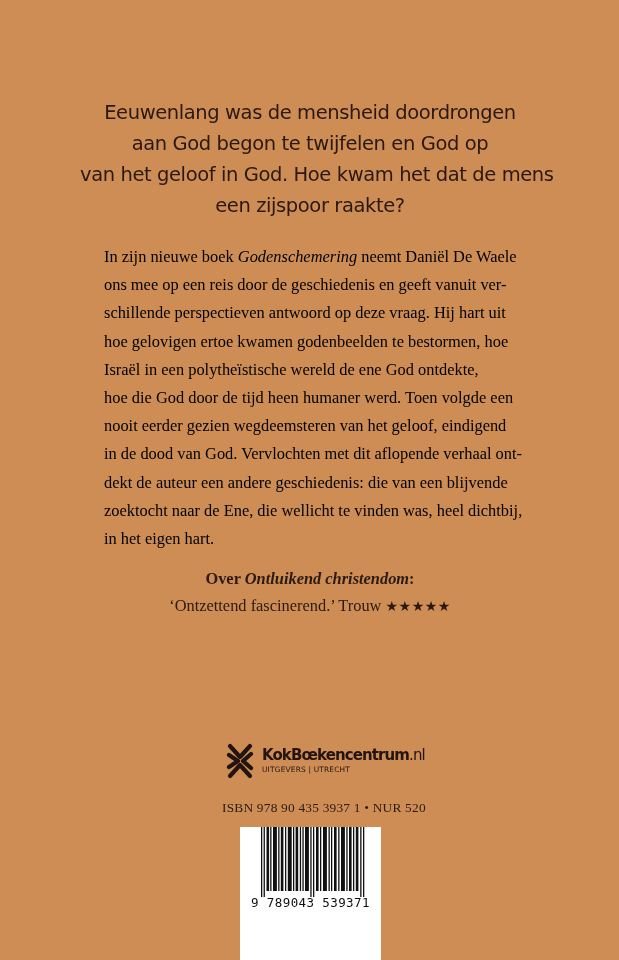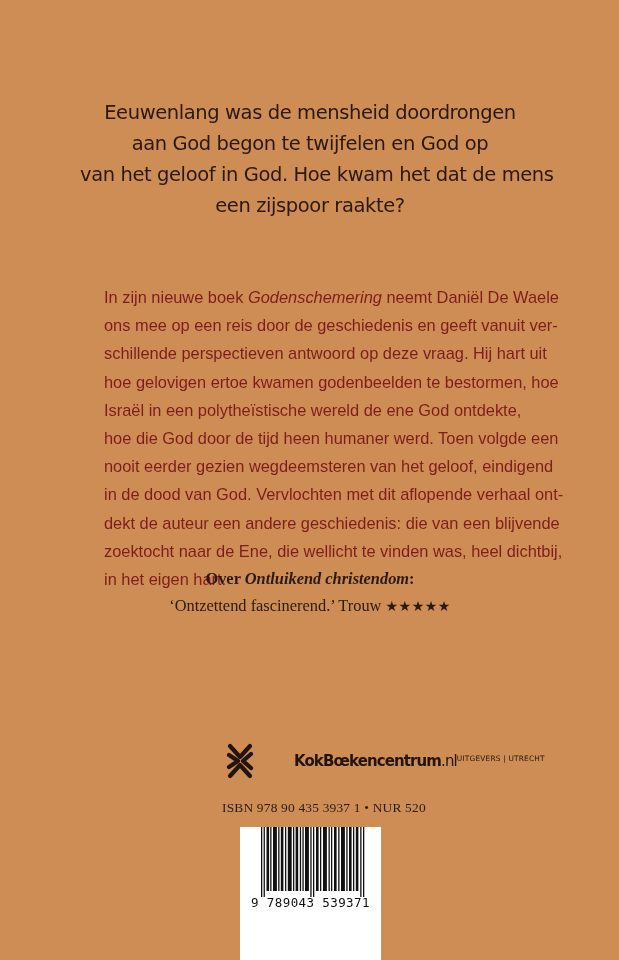--- a/index.html
+++ b/index.html
@@ -21,25 +21,24 @@
     line-height: 31px;
     letter-spacing: -0.4px;
     color: #2a1812;
   }
   .lead span { display: block; white-space: nowrap; }
 
   .body-text {
     position: absolute;
     left: 104px; width: 405px;
     top: 243px;
-    font-family: Liberation Sans, sans-serif;
+    font-family: Liberation Serif, serif;
     font-size: 16.4px;
     line-height: 28.2px;
-    color: #7f1d1d;
-    margin-top: 40px;
+    color: #000000;
   }
   .body-text span.line { display: block; white-space: nowrap; }
   .body-text em { font-style: italic; }
 
   .review {
     position: absolute;
     left: 100px; width: 420px;
     top: 565px;
     text-align: center;
     font-family: "Liberation Serif", serif;
@@ -52,21 +51,21 @@
   .review .quote-line { display: block; white-space: nowrap; }
   .review .source { font-weight: normal; }
   .review .stars { font-size: 14px; letter-spacing: 0.5px; }
 
   .publisher {
     position: absolute;
     left: 224px; top: 741px;
     display: flex; align-items: center;
   }
   .publisher .logo-mark { width: 34px; height: 40px; margin-right: 4px; }
-  .publisher .pub-text { display: flex; flex-direction: row; margin-left: 32px; }
+  .publisher .pub-text { display: flex; flex-direction: column; }
   .publisher .pub-name {
     font-family: "DejaVu Sans", sans-serif;
     font-weight: bold;
     font-size: 15px;
     letter-spacing: -0.9px;
     color: #231410;
     line-height: 17px;
   }
   .publisher .pub-name .tld { font-weight: normal; }
   .publisher .pub-sub {

